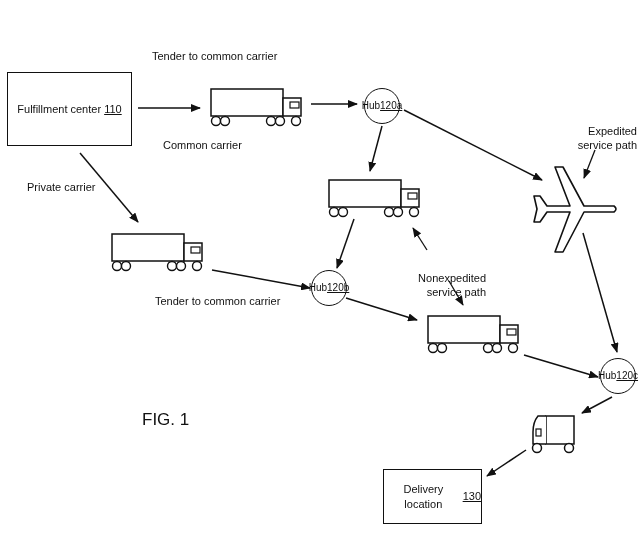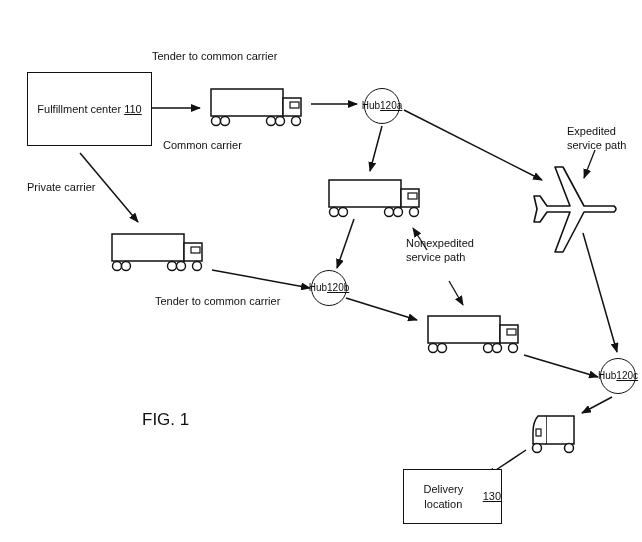--- a/index.html
+++ b/index.html
@@ -1,19 +1,19 @@
 <!DOCTYPE html>
 <html><head>
 <meta charset="utf-8">
 <style>
   html, body { margin: 0; padding: 0; background: #ffffff; }
   body { width: 642px; height: 542px; position: relative; overflow: hidden; font-family: "Liberation Sans", sans-serif; color: #111; }
   svg { position: absolute; left: 0; top: 0; }
-  .lbl { position: absolute; font-size: 11px; line-height: 14px; text-align: left; white-space: nowrap; color: #111; }
-  .box { position: absolute; border: 1.6px solid #111; background: #fff; display: flex; align-items: center; justify-content: center; text-align: center; font-size: 11px; line-height: 15px; margin-left: 20px; }
+  .lbl { position: absolute; font-size: 11px; line-height: 14px; text-align: right; white-space: nowrap; color: #111; }
+  .box { position: absolute; border: 1.6px solid #111; background: #fff; display: flex; align-items: center; justify-content: center; text-align: center; font-size: 11px; line-height: 15px; }
   .hub { position: absolute; width: 34px; height: 34px; border: 1.5px solid #111; border-radius: 50%; background: #fff; display: flex; flex-direction: row; align-items: center; justify-content: center; font-size: 10px; line-height: 12px; }
   .u { text-decoration: underline; }
   .fig { position: absolute; left: 142px; top: 410px; font-size: 17px; }
 </style>
 </head>
 <body>
 
 <svg width="642" height="542" viewBox="0 0 642 542">
   <defs>
     <marker id="ah" markerWidth="10" markerHeight="8" refX="9" refY="4" orient="auto" markerUnits="userSpaceOnUse">
@@ -92,18 +92,18 @@
 </div>
 <div class="lbl" style="left:163px; top:138px;">Common carrier</div>
 <div class="lbl" style="left:27px; top:180px;">Private carrier</div>
 <div class="lbl" style="left:155px; top:294px; width:125px;">
   <div>Tender to common carrier</div>
 </div>
 <div class="lbl" style="left:567px; top:124px; width:70px;">
   <div>Expedited</div>
   <div>service path</div>
 </div>
-<div class="lbl" style="left:406px; top:236px; width:80px;">
+<div class="lbl" style="left:406px; top:271px; width:80px;">
   <div>Nonexpedited</div>
   <div>service path</div>
 </div>
 
 <div class="fig">FIG. 1</div>
 
 </body></html>

